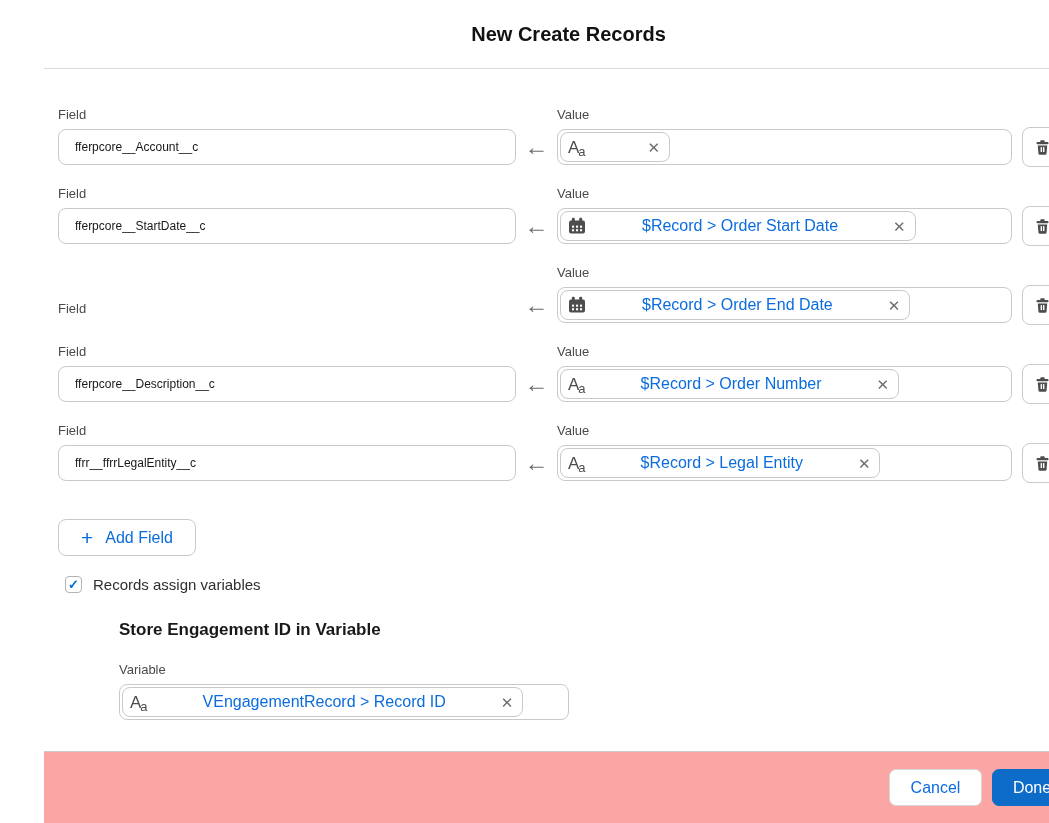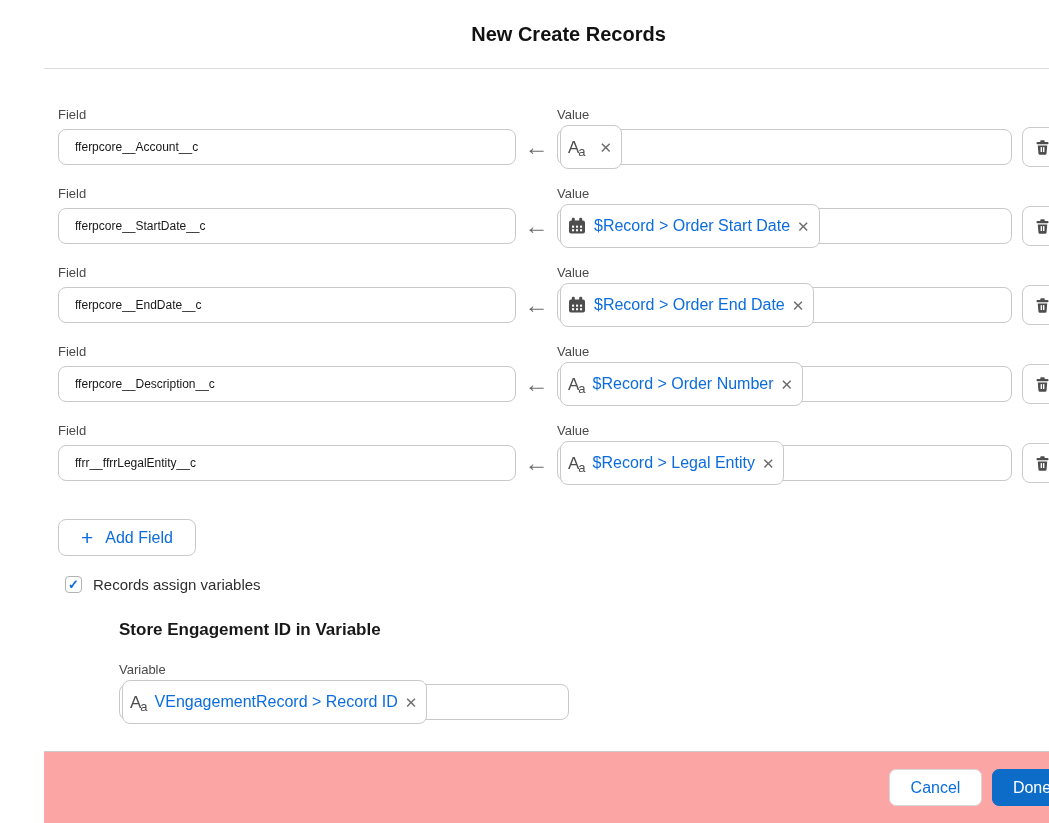--- a/index.html
+++ b/index.html
@@ -41,23 +41,23 @@
   }
   .field-input .input-text { padding-left:16px; font-size:12px; color:#181818; }
   .value-input { padding:2px; }
 
   .arrow-cell {
     width:41px; height:36px; display:flex; align-items:center; justify-content:center;
     font-size:24px; color:#6b6b6b;
   }
 
   .pill {
-    display:inline-flex; align-items:center; height:44px;
+    display:inline-flex; align-items:center; height:30px;
     border:1px solid #c9c9c9; border-radius:8px; background:#fff;
-    padding:0 9px 0 7px; max-width:100%; white-space:nowrap;
+    padding:0 9px 0 7px; max-width:100%; white-space:nowrap;gap:48px;
   }
   .pill-icon-slot { display:inline-flex; align-items:center; margin-right:8px; }
   .aa-icon { font-size:17px; font-weight:500; color:#4d4d4d; line-height:1; letter-spacing:-1px; }
   .aa-small { font-size:13px; position:relative; top:3px; }
   .cal-icon { display:block; }
   .pill-text { font-size:16px; color:#0b6cdd; }
   .pill-x { font-size:15px; color:#6e6e6e; margin-left:7px; cursor:pointer; line-height:1; }
 
   .trash-btn {
     width:40px; height:40px; margin-left:10px; margin-bottom:-2px;
@@ -198,23 +198,20 @@
         <path d="M4 7 h10 l-0.7 8.3 a1.6 1.6 0 0 1 -1.6 1.5 h-5.4 a1.6 1.6 0 0 1 -1.6 -1.5 z" fill="#4d4d4d"></path>
         <rect x="7.0" y="8.6" width="1.5" height="5.2" fill="#ffffff"></rect>
         <rect x="9.5" y="8.6" width="1.5" height="5.2" fill="#ffffff"></rect>
       </svg>
     </button>
   </div>
 
   <div class="frow">
     <div class="col field-col">
       <div class="lbl field-lbl">Field</div>
-      <div class="input field-input">
-        <span class="input-text">fferpcore__EndDate__c</span>
-      </div>
     </div>
     <div class="arrow-cell">←</div>
     <div class="col value-col">
       <div class="lbl value-lbl">Value</div>
       <div class="input value-input">
         <span class="pill">
           <span class="pill-icon-slot">
                     <svg class="cal-icon" width="18" height="18" viewBox="0 0 18 18">
                       <rect x="1" y="3.4" width="16" height="13.2" rx="2" fill="#4d4d4d"></rect>
                       <rect x="3.8" y="0.8" width="3" height="4.2" rx="1.2" fill="#4d4d4d"></rect>

